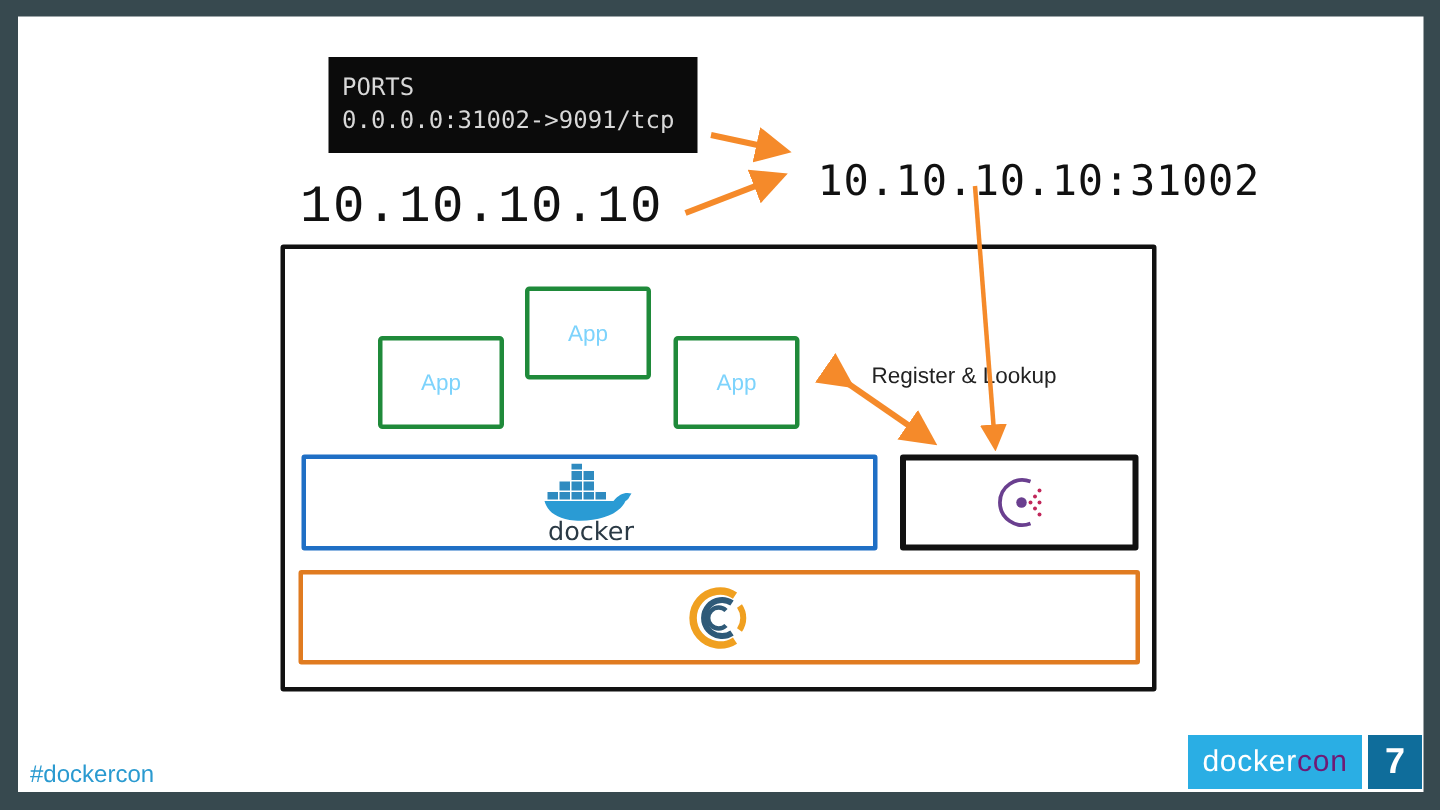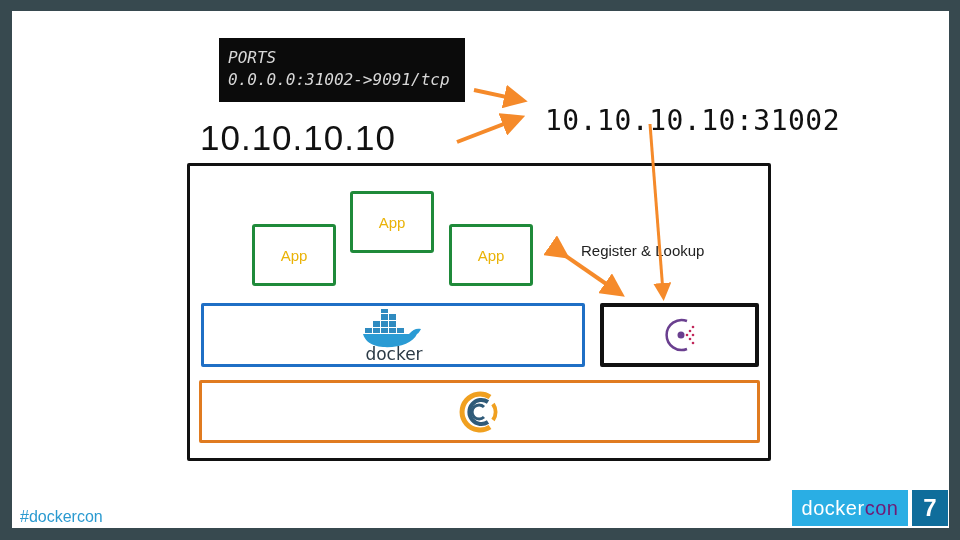--- a/index.html
+++ b/index.html
@@ -11,41 +11,41 @@
     }
     .slide {
       position: absolute; left: 12px; top: 11px; width: 937px; height: 517px;
       background: #ffffff;
     }
     .terminal {
       position: absolute; left: 219px; top: 38px; width: 246px; height: 64px;
       background: #0b0b0b;
       font-family: "DejaVu Sans Mono", monospace;
       color: #d8d8d8; font-size: 16px; line-height: 22px;
-      padding: 9px 0 0 9px; box-sizing: border-box; font-style: italic;
+      padding: 9px 0 0 9px; box-sizing: border-box;
     }
     .terminal div { white-space: pre; }
     .addr-port {
       position: absolute; left: 545px; top: 104px;
       font-family: "DejaVu Sans Mono", monospace; font-size: 28px; color: #111;
       letter-spacing: 0.5px;
     }
     .host-ip {
       position: absolute; left: 200px; top: 118px;
-      font-family: Liberation Sans, sans-serif; font-size: 35px; color: #111;
+      font-family: Liberation Mono, monospace; font-size: 35px; color: #111;
       letter-spacing: 1px;
     }
     .host-box {
       position: absolute; left: 187px; top: 163px; width: 584px; height: 298px;
       border: 3px solid #111; box-sizing: border-box; border-radius: 2px;
     }
     .app-box {
       position: absolute; width: 84px; height: 62px;
       border: 3px solid #1f8a3a; box-sizing: border-box; border-radius: 3px;
-      color: #eab308; font-size: 15px;
+      color: #7dd3fc; font-size: 15px;
       display: flex; align-items: center; justify-content: center; text-align: center;
     }
     .docker-box {
       position: absolute; left: 201px; top: 303px; width: 384px; height: 64px;
       border: 3px solid #1f6fc5; box-sizing: border-box; border-radius: 2px;
     }
     .consul-box {
       position: absolute; left: 600px; top: 303px; width: 159px; height: 64px;
       border: 4px solid #111; box-sizing: border-box; border-radius: 2px;
     }

